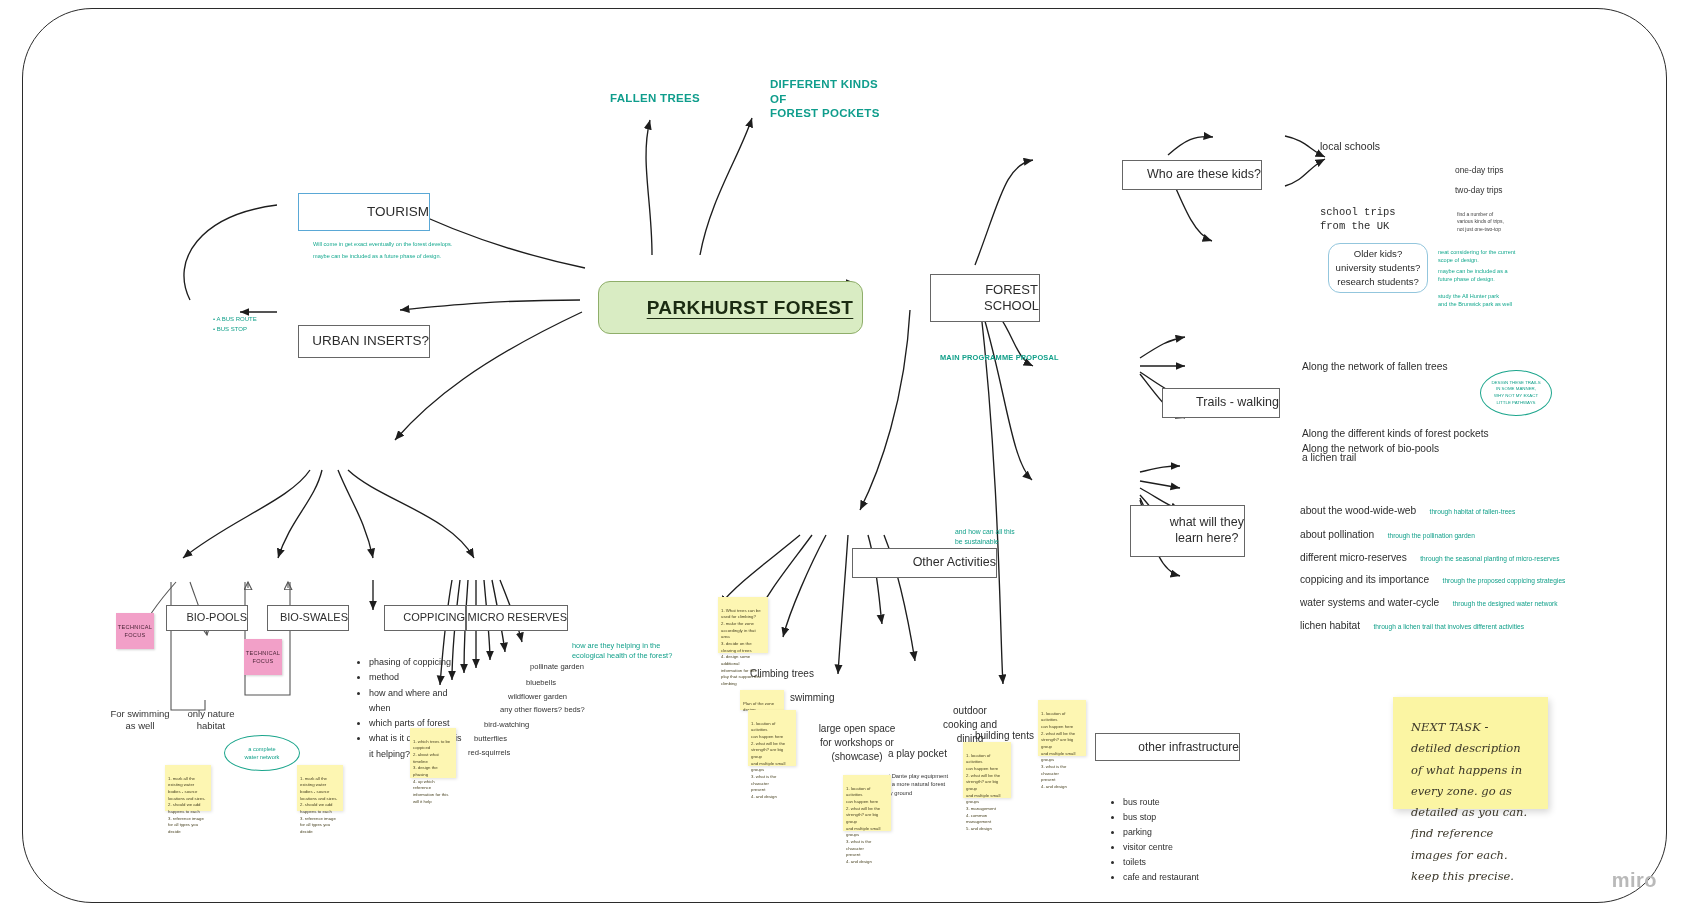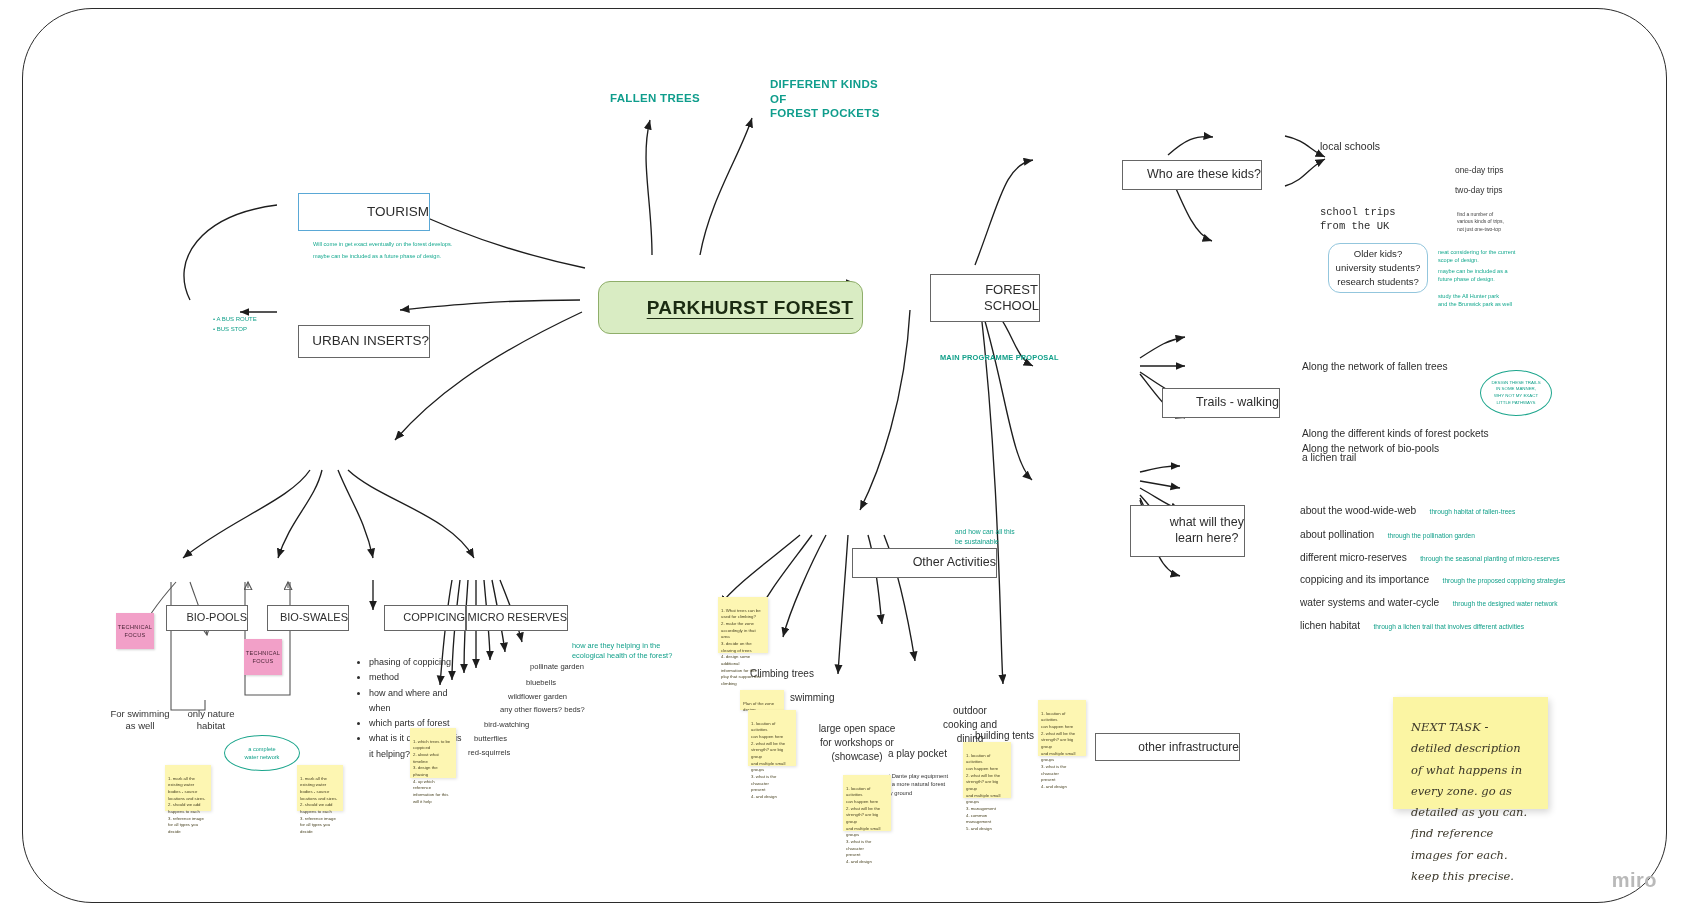--- a/index.html
+++ b/index.html
@@ -417,20 +417,28 @@
     </div>
     <div style="position:absolute; top:115px; left:0;">
       <span class="label-mid" style="font-size:10.2px;">lichen habitat</span>
       <span class="teal" style="font-size:6.6px; margin-left:9px;">through a lichen trail that involves different activities</span>
     </div>
   </div>
 
   <div class="node boxed" style="left:1095px; top:733px; width:145px; height:28px; font-size:12px; color:#2d2d2d;">
     <span>other infrastructure</span>
   </div>
+  <ul class="bullets mid freeitem" style="left:1112px; top:795px; width:130px; font-size:8.8px;">
+    <li>bus route</li>
+    <li>bus stop</li>
+    <li>parking</li>
+    <li>visitor centre</li>
+    <li>toilets</li>
+    <li>cafe and restaurant</li>
+  </ul>
 
   <div class="node boxed" style="left:852px; top:548px; width:145px; height:30px; font-size:12.5px; color:#2d2d2d;">
     <span>Other Activities</span>
   </div>
   <div class="freeitem teal" style="left:955px; top:517px; width:110px; font-size:6.8px; line-height:1.5; white-space:pre-line;">
     <span>and how can all this
 be sustainable</span>
   </div>
 
   <div class="freeitem label-mid" style="left:750px; top:668px; font-size:10px;">

